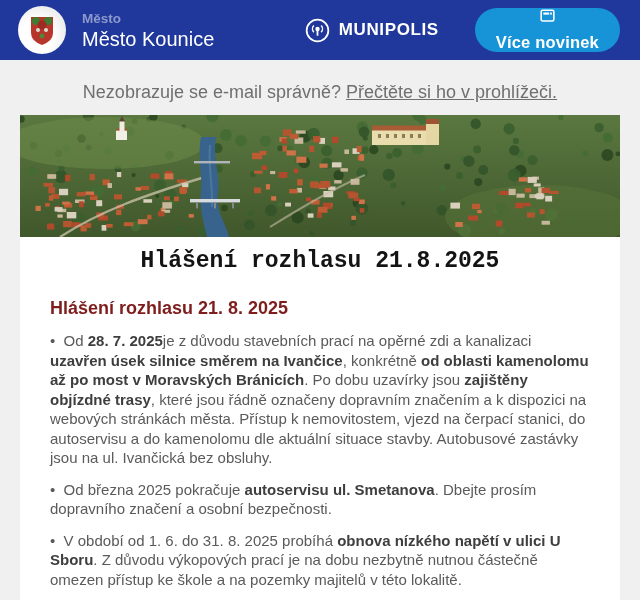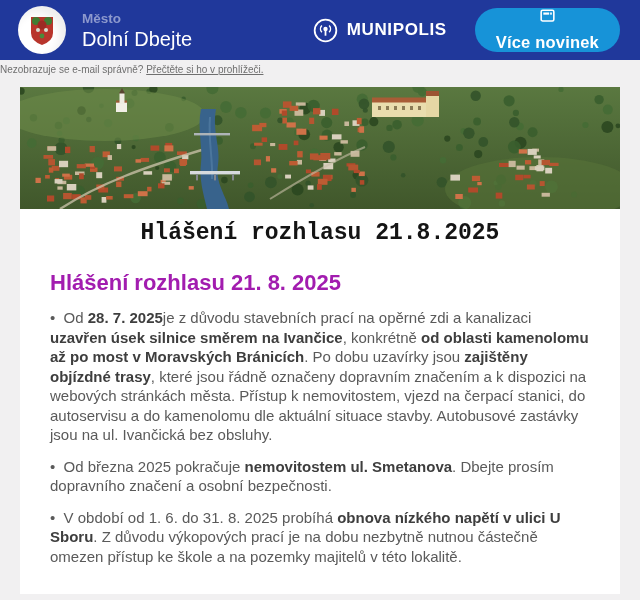--- a/index.html
+++ b/index.html
@@ -17,49 +17,49 @@
   .brand{display:flex;align-items:center;gap:16px;min-width:0}
   .logo-circle{
     width:48px;height:48px;border-radius:50%;background:#fff;
     display:flex;align-items:center;justify-content:center;
     box-shadow:inset -6px 6px 10px rgba(0,0,0,.07);
     flex:0 0 auto;
   }
   .brand-sub{color:#8d99cd;font-size:13.5px;font-weight:bold;line-height:17px}
   .brand-name{color:#ffffff;font-size:20px;line-height:24px}
   .munipolis{
-    margin-left:auto;margin-right:28px;
+    margin-left:auto;margin-right:36px;
     display:flex;align-items:center;gap:9px;
     color:#fff;font-weight:bold;font-size:17px;letter-spacing:.6px;
     cursor:pointer;
   }
   .news-btn{
     display:flex;align-items:center;gap:10px;
     background:#1793d8;color:#fff;border:none;cursor:pointer;
     height:44px;border-radius:22px;padding:0 21px;
     font-family:"Liberation Sans",sans-serif;
     font-size:16.5px;font-weight:bold;letter-spacing:.2px;flex-direction:column;
   }
   
   .preheader{
-    text-align:left;color:#6f6f6f;font-size:10px;
-    padding:4px 0 12px;
+    text-align:center;color:#6f6f6f;font-size:18px;
+    padding:22px 0 12px;
   }
   .preheader a{color:#6f6f6f;text-decoration:underline;cursor:pointer}
   
   .card{width:600px;margin:0 auto;background:#ffffff;min-height:500px}
   .photo{display:block;height:122px;overflow:hidden}
   .photo svg{display:block}
   .content{padding:6px 30px 24px;box-sizing:border-box}
   .content h1{
     margin:4px 0 0;text-align:center;
     font-size:23px;line-height:29px;color:#141414;font-weight:bold;font-family:Liberation Mono, monospace;
   }
   .subtitle{
-    margin:22px 0 0;font-size:22px;font-weight:bold;color:#a21caf;
+    margin:22px 0 0;font-size:18px;font-weight:bold;color:#7f1d1d;
   }
   .paragraphs{margin-top:11px}
   .para{margin:12px 0 4px;font-size:15px;line-height:19.5px;color:#5a5a5a}
   .para .b{font-weight:bold;color:#3e3e3e}
 </style>
 </head>
 <body>
 
 <div class="header">
   <div class="brand">
@@ -69,21 +69,21 @@
         <circle cx="9" cy="8" r="4" fill="#3f7d33"></circle>
         <circle cx="21" cy="8" r="4" fill="#3f7d33"></circle>
         <circle cx="15" cy="12" r="4.5" fill="#9c2b24"></circle>
         <circle cx="11" cy="17" r="2" fill="#d8dfd2"></circle>
         <circle cx="19" cy="17" r="2" fill="#d8dfd2"></circle>
         <circle cx="15" cy="23" r="2.4" fill="#4b8a3b"></circle>
       </svg>
     </div>
     <div class="brand-text">
       <div class="brand-sub">Město</div>
-      <div class="brand-name">Dolní Dbejte</div>
+      <div class="brand-name">Město Kounice</div>
     </div>
   </div>
 
   <div class="munipolis">
     <svg width="25" height="25" viewBox="0 0 24 24">
       <circle cx="12" cy="12" r="10.4" stroke="#fff" stroke-width="1.7" fill="none"></circle>
       <circle cx="12" cy="10.6" r="2.1" fill="#fff"></circle>
       <line x1="12" y1="12.4" x2="12" y2="17" stroke="#fff" stroke-width="1.7"></line>
       <path d="M8.5,7.3 a4.6,4.6 0 0 0 0,6.4" stroke="#fff" stroke-width="1.4" fill="none"></path>
       <path d="M15.5,7.3 a4.6,4.6 0 0 1 0,6.4" stroke="#fff" stroke-width="1.4" fill="none"></path>
@@ -405,17 +405,17 @@
         <rect x="398" y="19" width="3" height="4" fill="#8a7b55"></rect>
       </g>
     </svg>
   </div>
 
   <div class="content">
     <h1>Hlášení rozhlasu 21.8.2025</h1>
     <p class="subtitle">Hlášení rozhlasu 21. 8. 2025</p>
     <div class="paragraphs">
         <p class="para"><span>•&nbsp;&nbsp;Od </span><span class="b">28. 7. 2025</span><span>je z důvodu stavebních prací na opěrné zdi a kanalizaci </span><span class="b">uzavřen úsek silnice směrem na Ivančice</span><span>, konkrétně </span><span class="b">od oblasti kamenolomu až po most v Moravských Bránicích</span><span>. Po dobu uzavírky jsou </span><span class="b">zajištěny objízdné trasy</span><span>, které jsou řádně označeny dopravním značením a k dispozici na webových stránkách města. Přístup k nemovitostem, vjezd na čerpací stanici, do autoservisu a do kamenolomu dle aktuální situace stavby. Autobusové zastávky jsou na ul. Ivančická bez obsluhy.</span></p>
-        <p class="para"><span>•&nbsp;&nbsp;Od března 2025 pokračuje </span><span class="b">nemovitostem ul. Smetanova</span><span>. Dbejte prosím dopravního značení a osobní bezpečnosti.</span></p>
+        <p class="para"><span>•&nbsp;&nbsp;Od března 2025 pokračuje </span><span class="b">autoservisu ul. Smetanova</span><span>. Dbejte prosím dopravního značení a osobní bezpečnosti.</span></p>
         <p class="para"><span>•&nbsp;&nbsp;V období od 1. 6. do 31. 8. 2025 probíhá </span><span class="b">obnova nízkého napětí v ulici U Sboru</span><span>. Z důvodu výkopových prací je na dobu nezbytně nutnou částečně omezen přístup ke škole a na pozemky majitelů v této lokalitě.</span></p>
       </div>
   </div>
 </div>
 
 </body></html>

